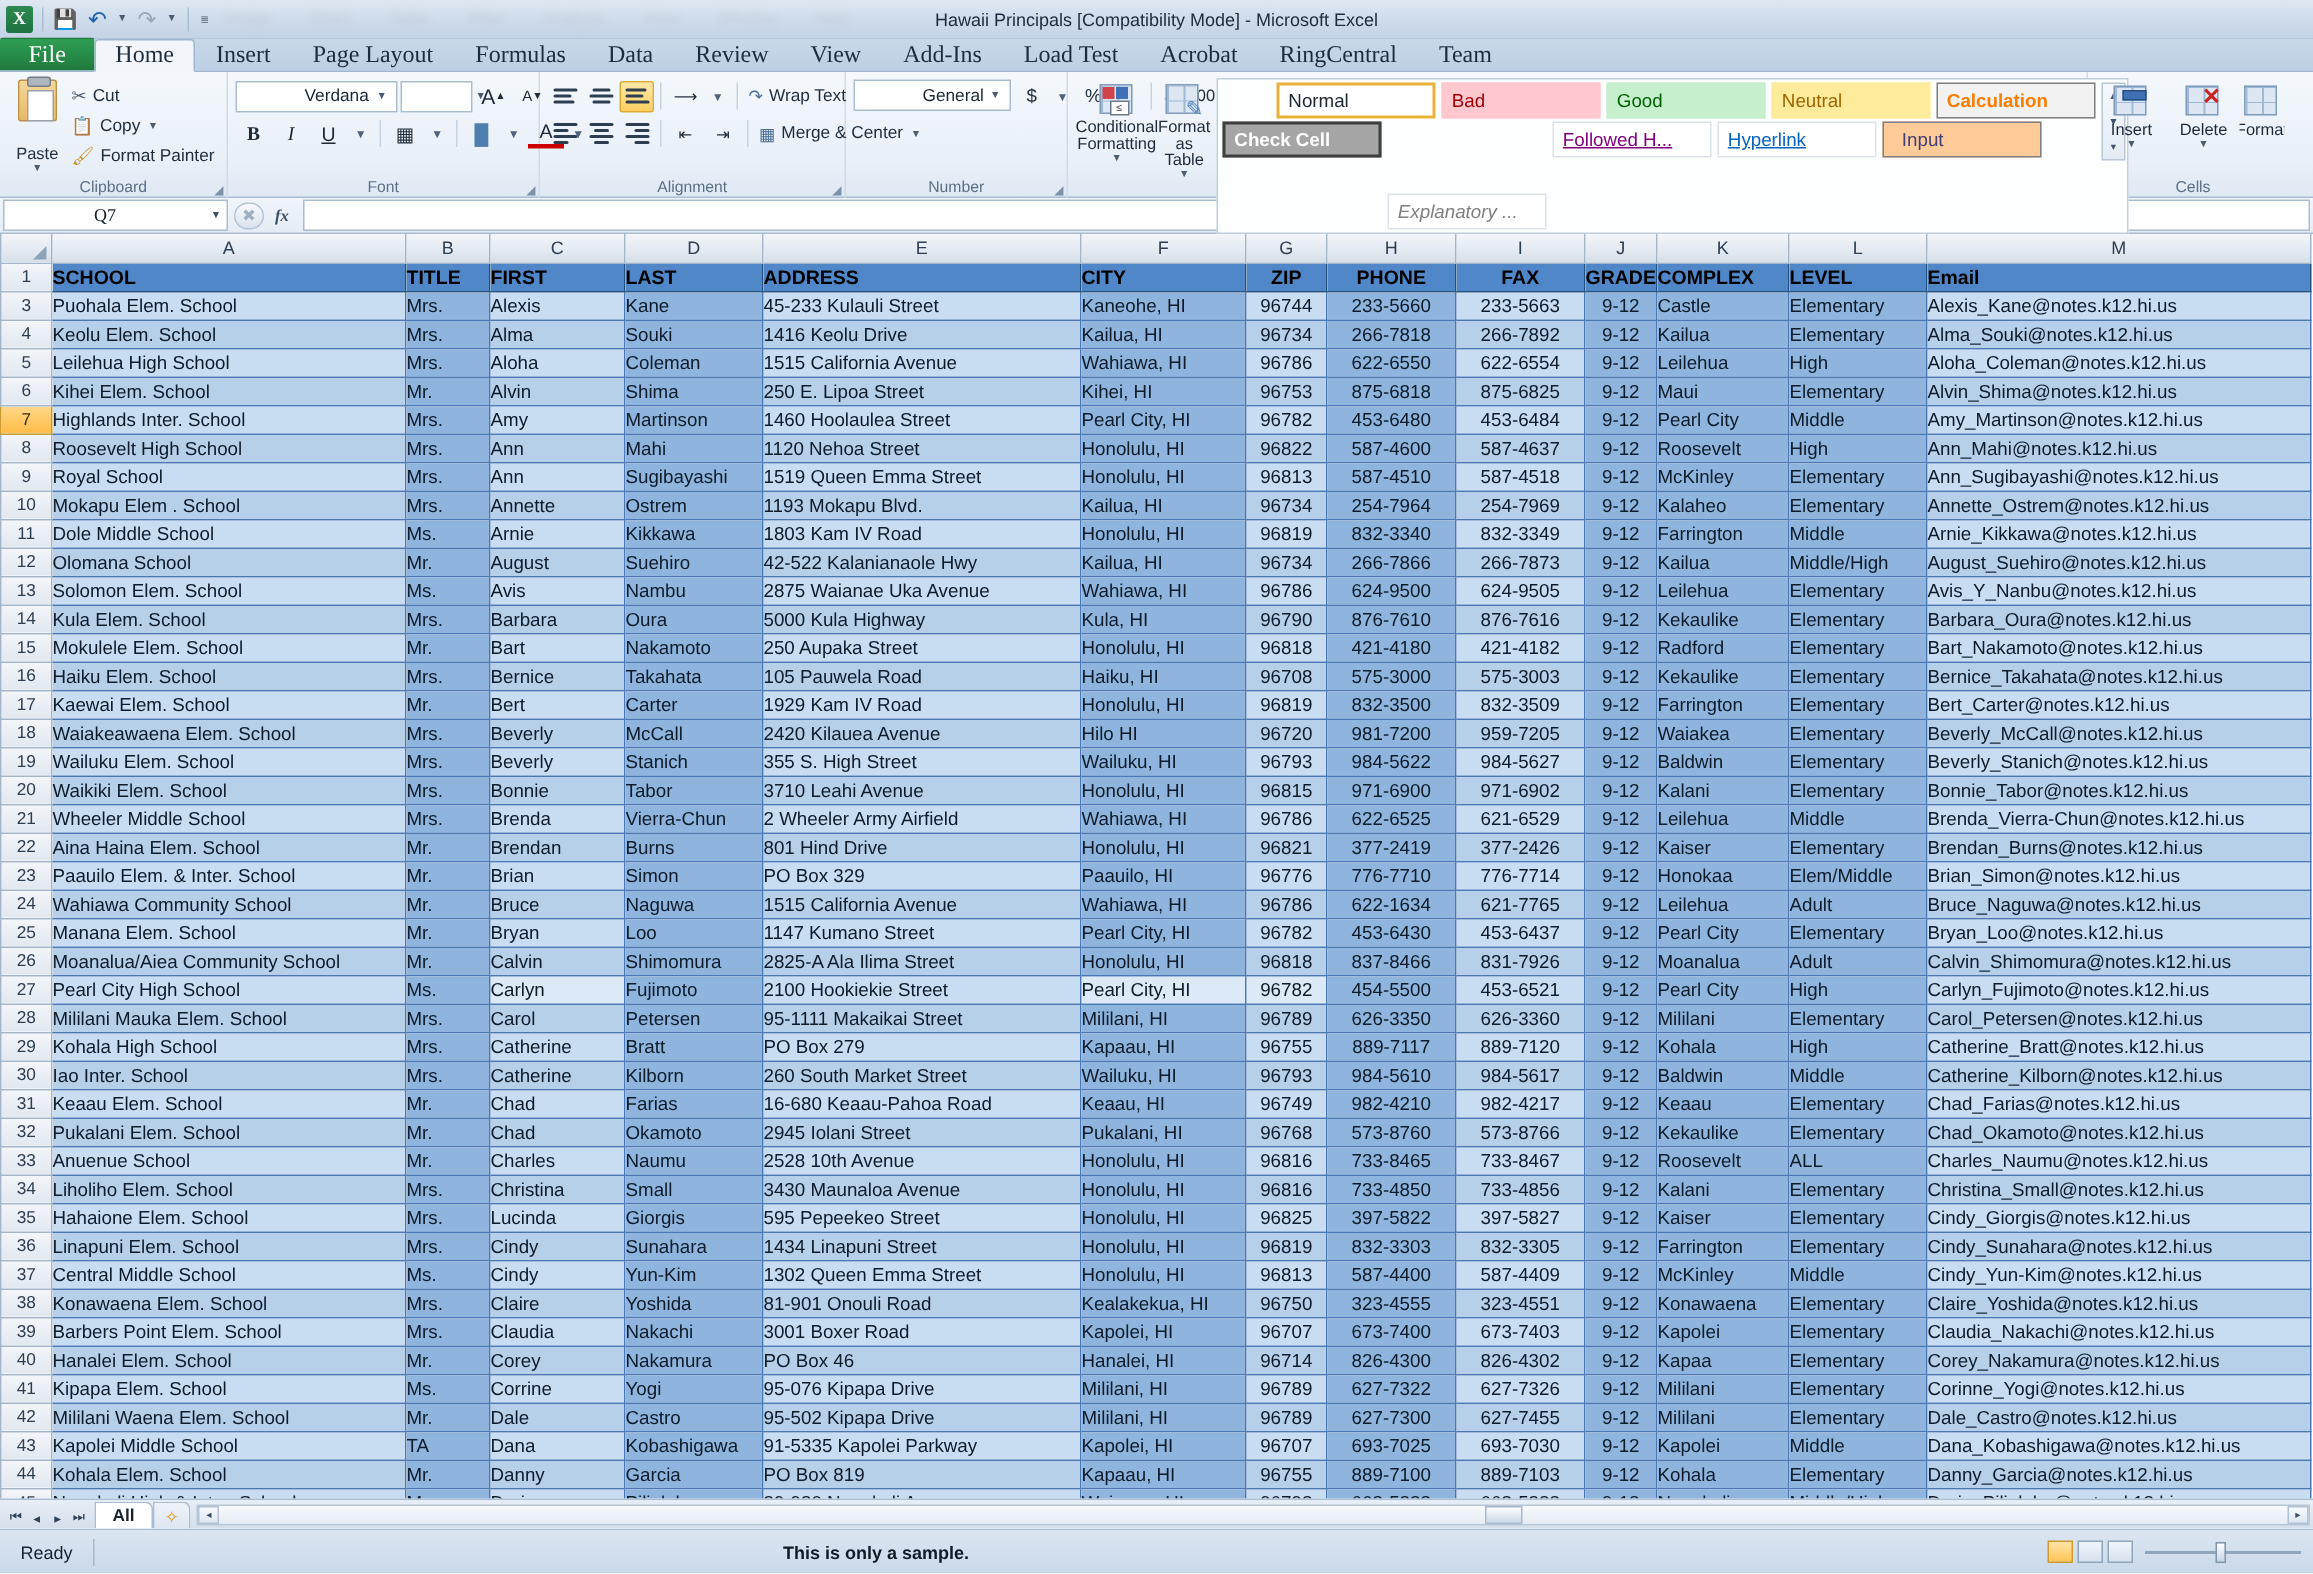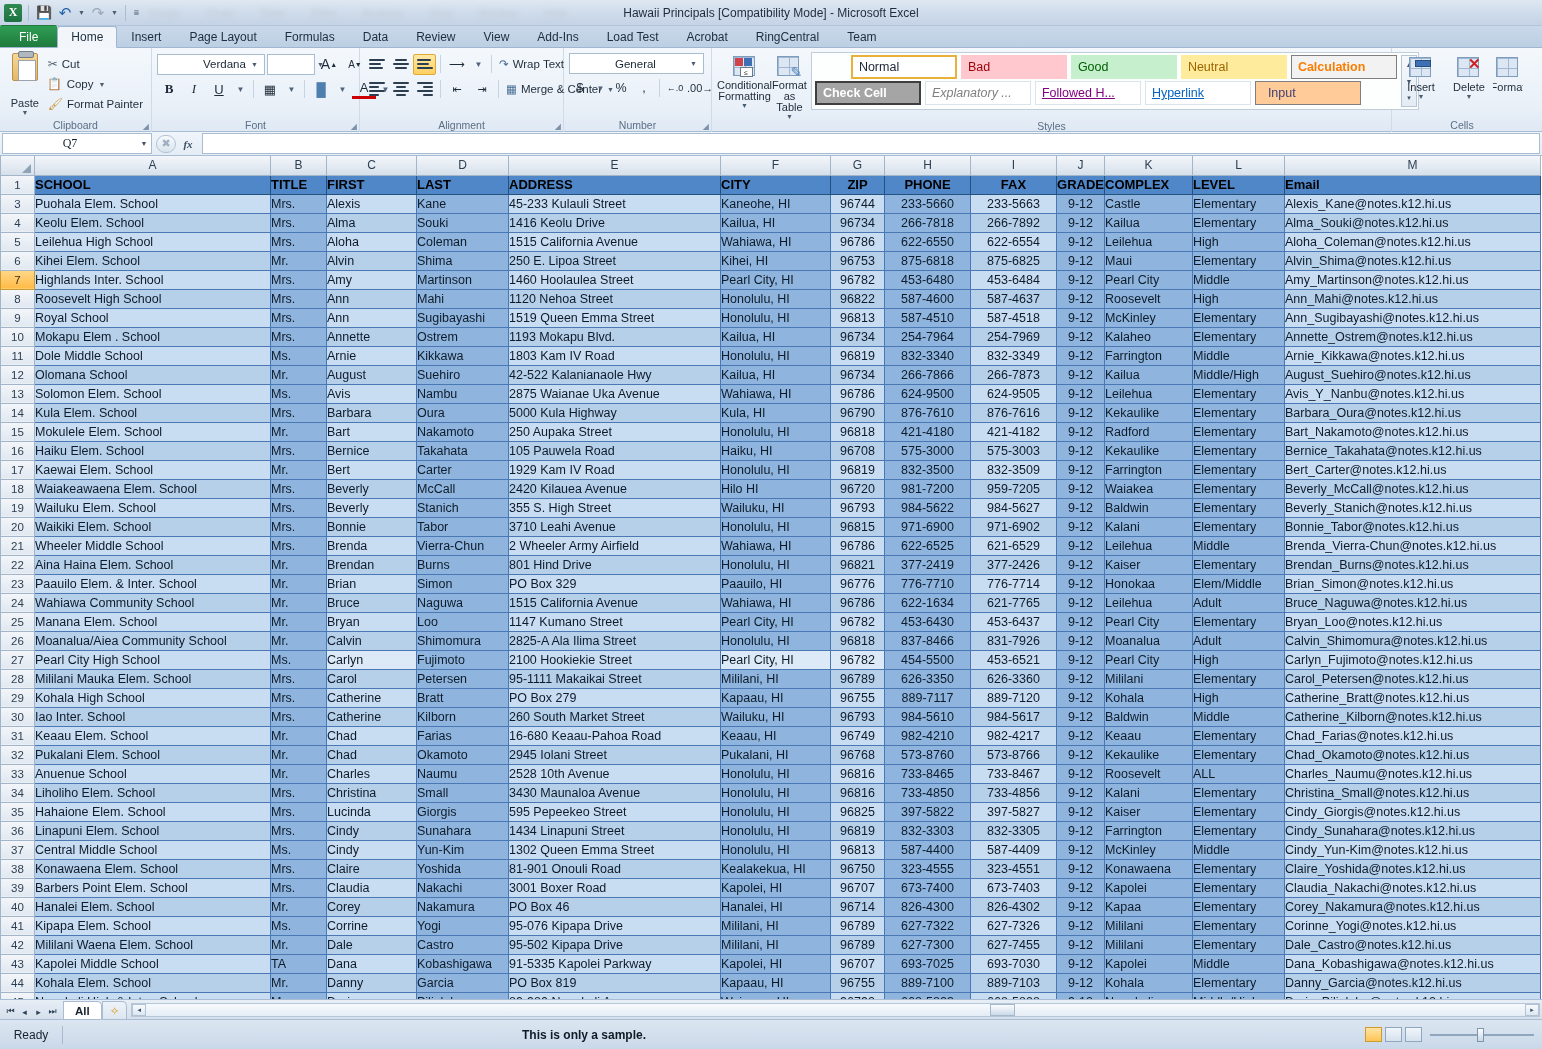--- a/index.html
+++ b/index.html
@@ -56,23 +56,24 @@
   .tabbar {
     height:22px; flex:0 0 22px;
     display:flex; align-items:flex-end;
     background: linear-gradient(to bottom,#c9d8e9,#bccfe3);
     border-bottom:1px solid #9fb6d0;
     position:relative;
   }
   .tab {
     height:22px; padding:0 13px;
     display:flex;align-items:center;
-    font-size:12px; color:#1c2d3f;
+    font-size:16px; color:#1c2d3f;
     border:1px solid transparent;
     border-bottom:none;
+    font-family:Liberation Serif, serif;
   }
   .tab.file {
     background:linear-gradient(to bottom,#2f9e54,#1f7a3c);
     color:#fff; font-weight:normal;
     border-radius:2px 2px 0 0;
     padding:0 18px; height:22px;
   }
   .tab.active {
     background:#f2f6fb;
     border:1px solid #9fb6d0; border-bottom:1px solid #f2f6fb;
@@ -154,21 +155,21 @@
     display:flex;align-items:center;padding:0 6px;
     font-size:12.5px;border:1px solid #c3cedb;background:#fff;
     overflow:hidden;white-space:nowrap;
   }
   .sc-normal{border:2px solid #e8b23a;color:#1a2633;}
   .sc-bad{background:#ffc7ce;color:#9c0006;border:1px solid #ffc7ce;}
   .sc-good{background:#c6efce;color:#006100;border:1px solid #c6efce;}
   .sc-neutral{background:#ffeb9c;color:#9c6500;border:1px solid #ffeb9c;}
   .sc-calc{background:#f2f2f2;color:#fa7d00;font-weight:bold;border:1px solid #7f7f7f;}
   .sc-check{background:#a5a5a5;color:#fff;font-weight:bold;border:2px solid #3f3f3f;}
-  .sc-expl{background:#fff;color:#7f7f7f;font-style:italic;border:1px solid #dde3ea;}
+  .sc-expl{background:#fff;color:#7f7f7f;font-style:italic;border:1px solid #dde3ea;margin-top:48px;}
   .sc-fhyp{background:#fff;color:#800080;text-decoration:underline;border:1px solid #dde3ea;}
   .sc-hyp{background:#fff;color:#0563c1;text-decoration:underline;border:1px solid #dde3ea;}
   .sc-input{background:#ffcc99;color:#3f3f76;border:1px solid #7f7f7f;padding-left:12px;}
   .gallery-scroll{
     width:16px;height:52px;margin-left:2px;
     display:flex;flex-direction:column;justify-content:space-between;
     border:1px solid #b6c6d8;background:linear-gradient(to bottom,#f6f9fc,#e3ebf4);
   }
   .gs-b{height:16px;display:flex;align-items:center;justify-content:center;font-size:7px;color:#41566d;}
 
@@ -479,21 +480,21 @@
             <span>Merge &amp; Center</span>
             <span class="qarrow">▼</span>
           </div>
         </div>
       </div>
       <div class="grp-label">Alignment</div>
       <div class="dlg-launch">◢</div>
     </div>
 
     <div class="grp" style="width:148px">
-      <div class="grp-body" style="flex-direction:column;gap:3px;padding-top:2px;">
+      <div class="grp-body" style="gap:3px;padding-top:2px;">
         <div class="combo" style="width:135px">
           <span class="cv">General</span>
           <span class="cb-arrow">▼</span>
         </div>
         <div style="display:flex;gap:1px;align-items:center;">
           <div class="numbtn">$</div>
           <div class="fbtn sm">▼</div>
           <div class="numbtn">%</div>
           <div class="numbtn">,</div>
           <div class="vsep"></div>

